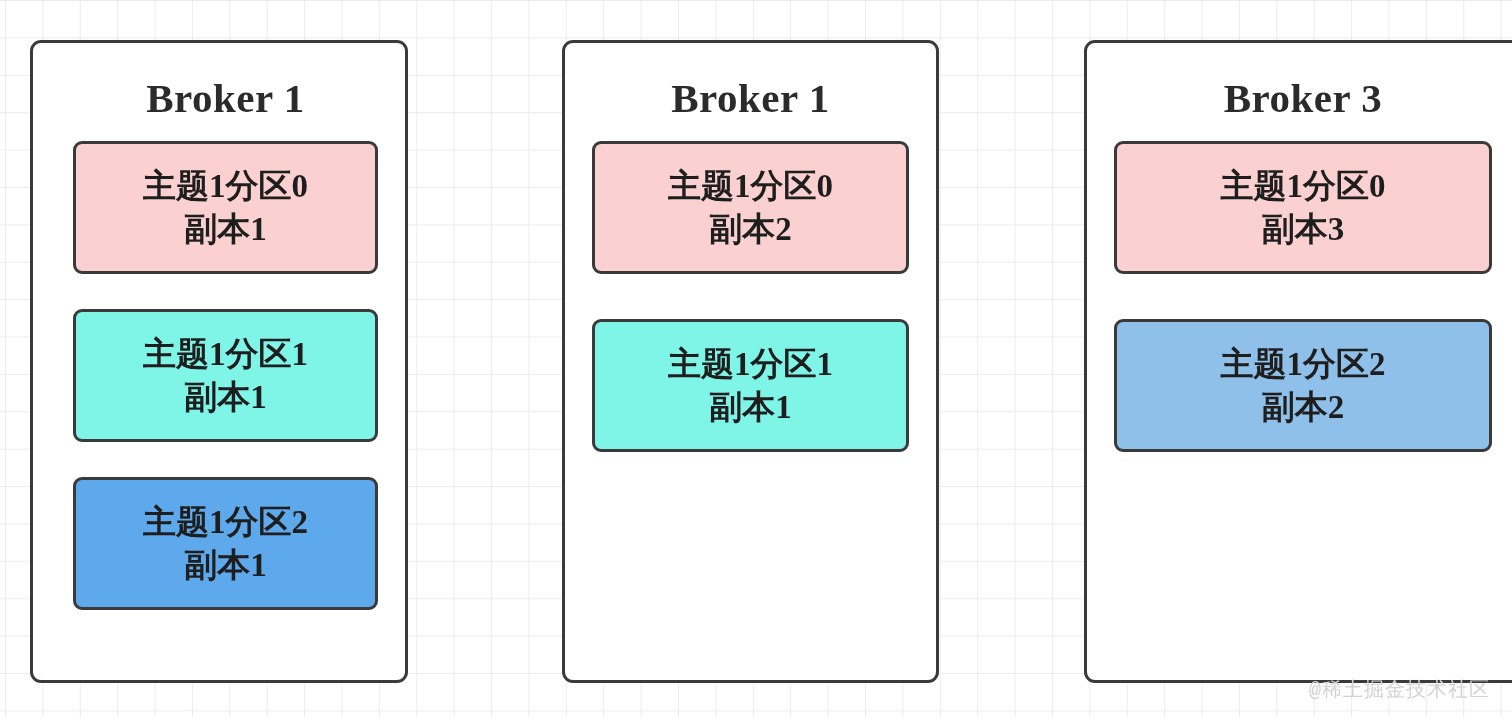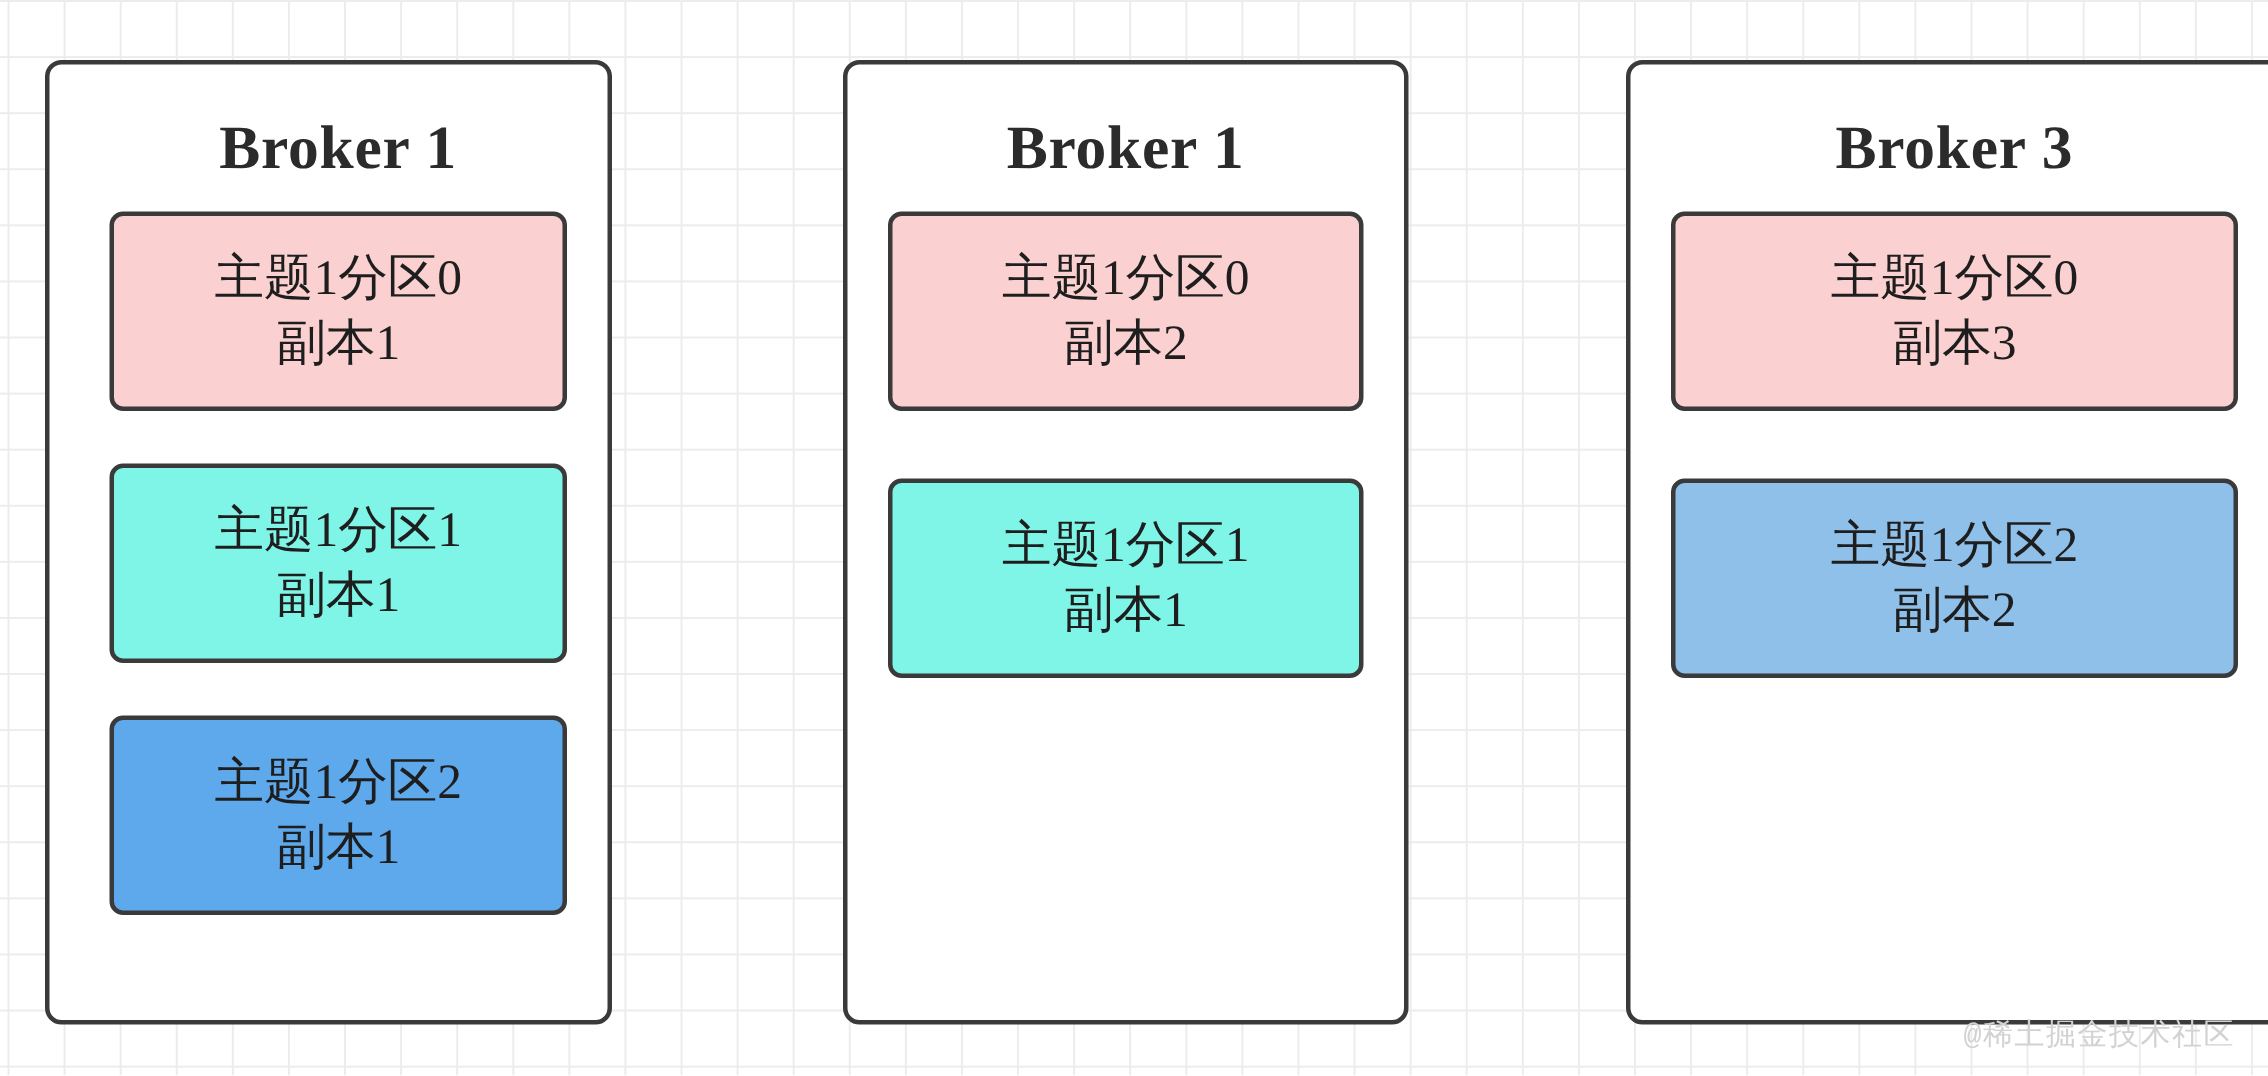--- a/index.html
+++ b/index.html
@@ -72,21 +72,21 @@
     justify-content: center;
     text-align: center;
     color: #1e1e1e;
     font-family: "Liberation Serif", "DejaVu Serif", serif;
     font-size: 33px;
     line-height: 1.30;
     font-weight: 500;
     white-space: nowrap;
   }
   .partition .line-1,
-  .partition .line-2 { display: block; }
+  .partition .line-2 { display: block; font-weight: bold; }
 
   
   #broker-0 .partition + .partition { margin-top: 35px; }
   #broker-1 .partition + .partition { margin-top: 45px; }
   #broker-2 .partition + .partition { margin-top: 45px; }
 
   
   .watermark {
     position: absolute;
     right: 22px;

